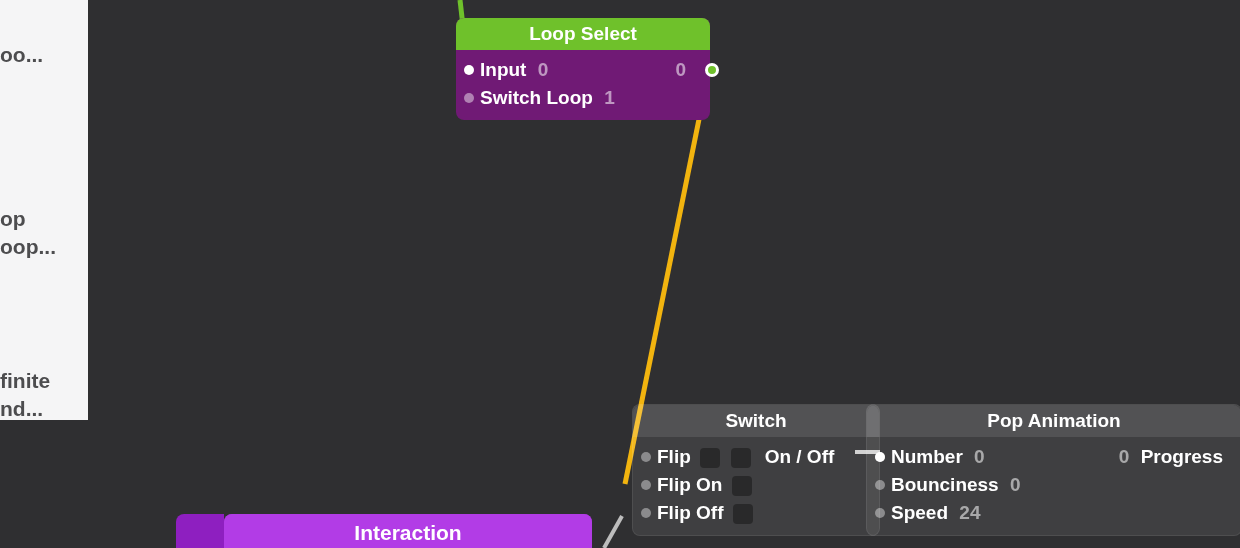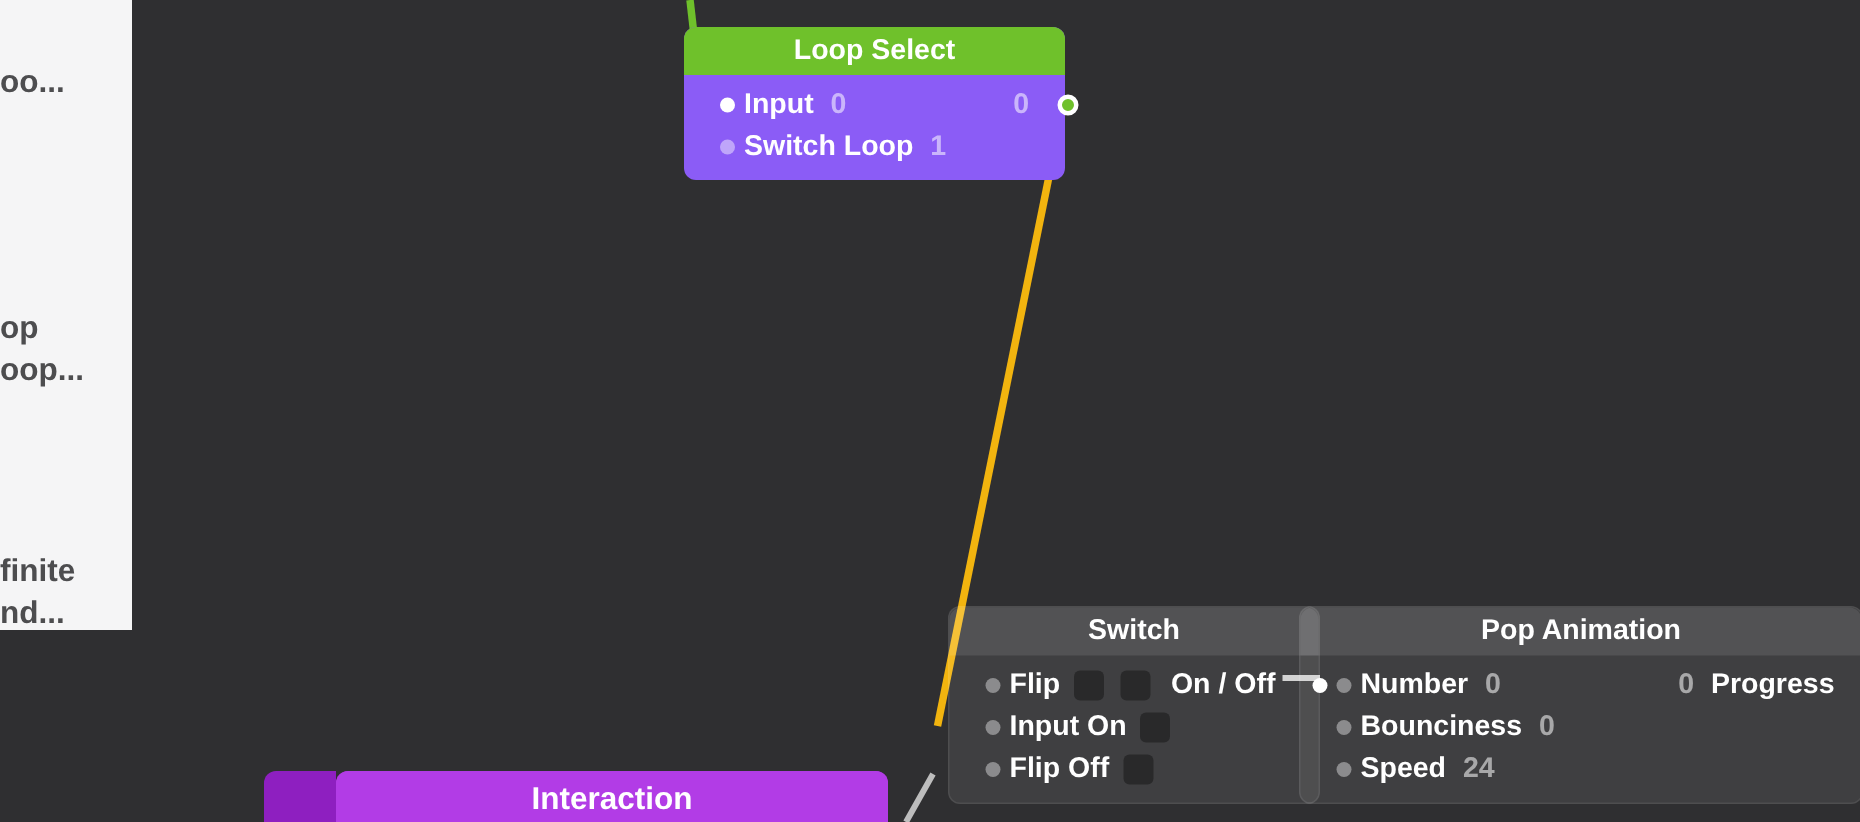--- a/index.html
+++ b/index.html
@@ -5,30 +5,30 @@
   html,body{margin:0;padding:0;width:1240px;height:548px;overflow:hidden;font-family:-apple-system,"Helvetica Neue",Arial,sans-serif;font-weight:600;}
   .stage{position:relative;width:1240px;height:548px;background:#2f2f31;}
   
   .sidebar{position:absolute;left:0;top:0;width:88px;height:420px;background:#f5f5f6;color:#4d4d4f;font-size:21px;line-height:26px;padding-left:0;}
   .sbitem{position:absolute;left:0;width:88px;white-space:nowrap;overflow:hidden;}
   
   svg.wires{position:absolute;left:0;top:0;width:1240px;height:548px;pointer-events:none;}
   
   .node{position:absolute;border-radius:8px;font-size:19px;color:#fff;}
   .node .title{height:32px;line-height:32px;text-align:center;font-weight:700;border-radius:8px 8px 0 0;}
-  .node .body{padding:6px 0 8px 16px;}
+  .node .body{padding:6px 0 8px 0;}
   .row{position:relative;height:28px;line-height:28px;padding:0 12px 0 24px;white-space:nowrap;}
   .port-in{position:absolute;left:8px;top:50%;width:10px;height:10px;margin-top:-5px;border-radius:50%;background:rgba(255,255,255,.45);}
   .port-in.connected{background:#fff;}
   .port-out{position:absolute;right:-7px;top:50%;width:14px;height:14px;margin-top:-7px;border-radius:50%;background:#fff;}
   .dimval{color:rgba(255,255,255,.55);margin-left:6px;}
   .dimval-r{color:rgba(255,255,255,.55);margin-right:6px;}
   .outlabel{position:absolute;right:18px;top:0;}
   
-  .n-green{background:#8b5cf6;}
+  .n-green{background:#701a75;}
   .n-green .title{background:#6fc12b;}
   .n-green .port-out.active{background:#6fc12b;border:3px solid #fff;box-sizing:border-box;}
   
   .n-gray{background:rgba(255,255,255,.08);border:1px solid rgba(255,255,255,.08);}
   .n-gray .title{background:rgba(255,255,255,.10);}
   .n-gray .port-in{background:rgba(255,255,255,.4);}
   .chkbox{display:inline-block;width:20px;height:20px;border-radius:4px;background:rgba(0,0,0,.35);vertical-align:middle;margin:0 4px;}
   
   .n-purple{background:#9e2ec9;}
   .n-purple .title{background:#b23ce6;}
@@ -81,21 +81,21 @@
       <div class="row">
         <span class="port-in"></span>
         <span>Flip</span>
         <span class="chkbox"></span>
         <span class="chkbox" style="margin-left:2px"></span>
         <span style="margin-left:4px">On / Off</span>
         <span class="port-out" style="right:-6px;width:10px;height:10px;margin-top:-5px"></span>
       </div>
       <div class="row">
         <span class="port-in connected"></span>
-        <span>Input On</span>
+        <span>Flip On</span>
         <span class="chkbox"></span>
       </div>
       <div class="row">
         <span class="port-in connected"></span>
         <span>Flip Off</span>
         <span class="chkbox"></span>
       </div>
     </div>
   </div>
 

